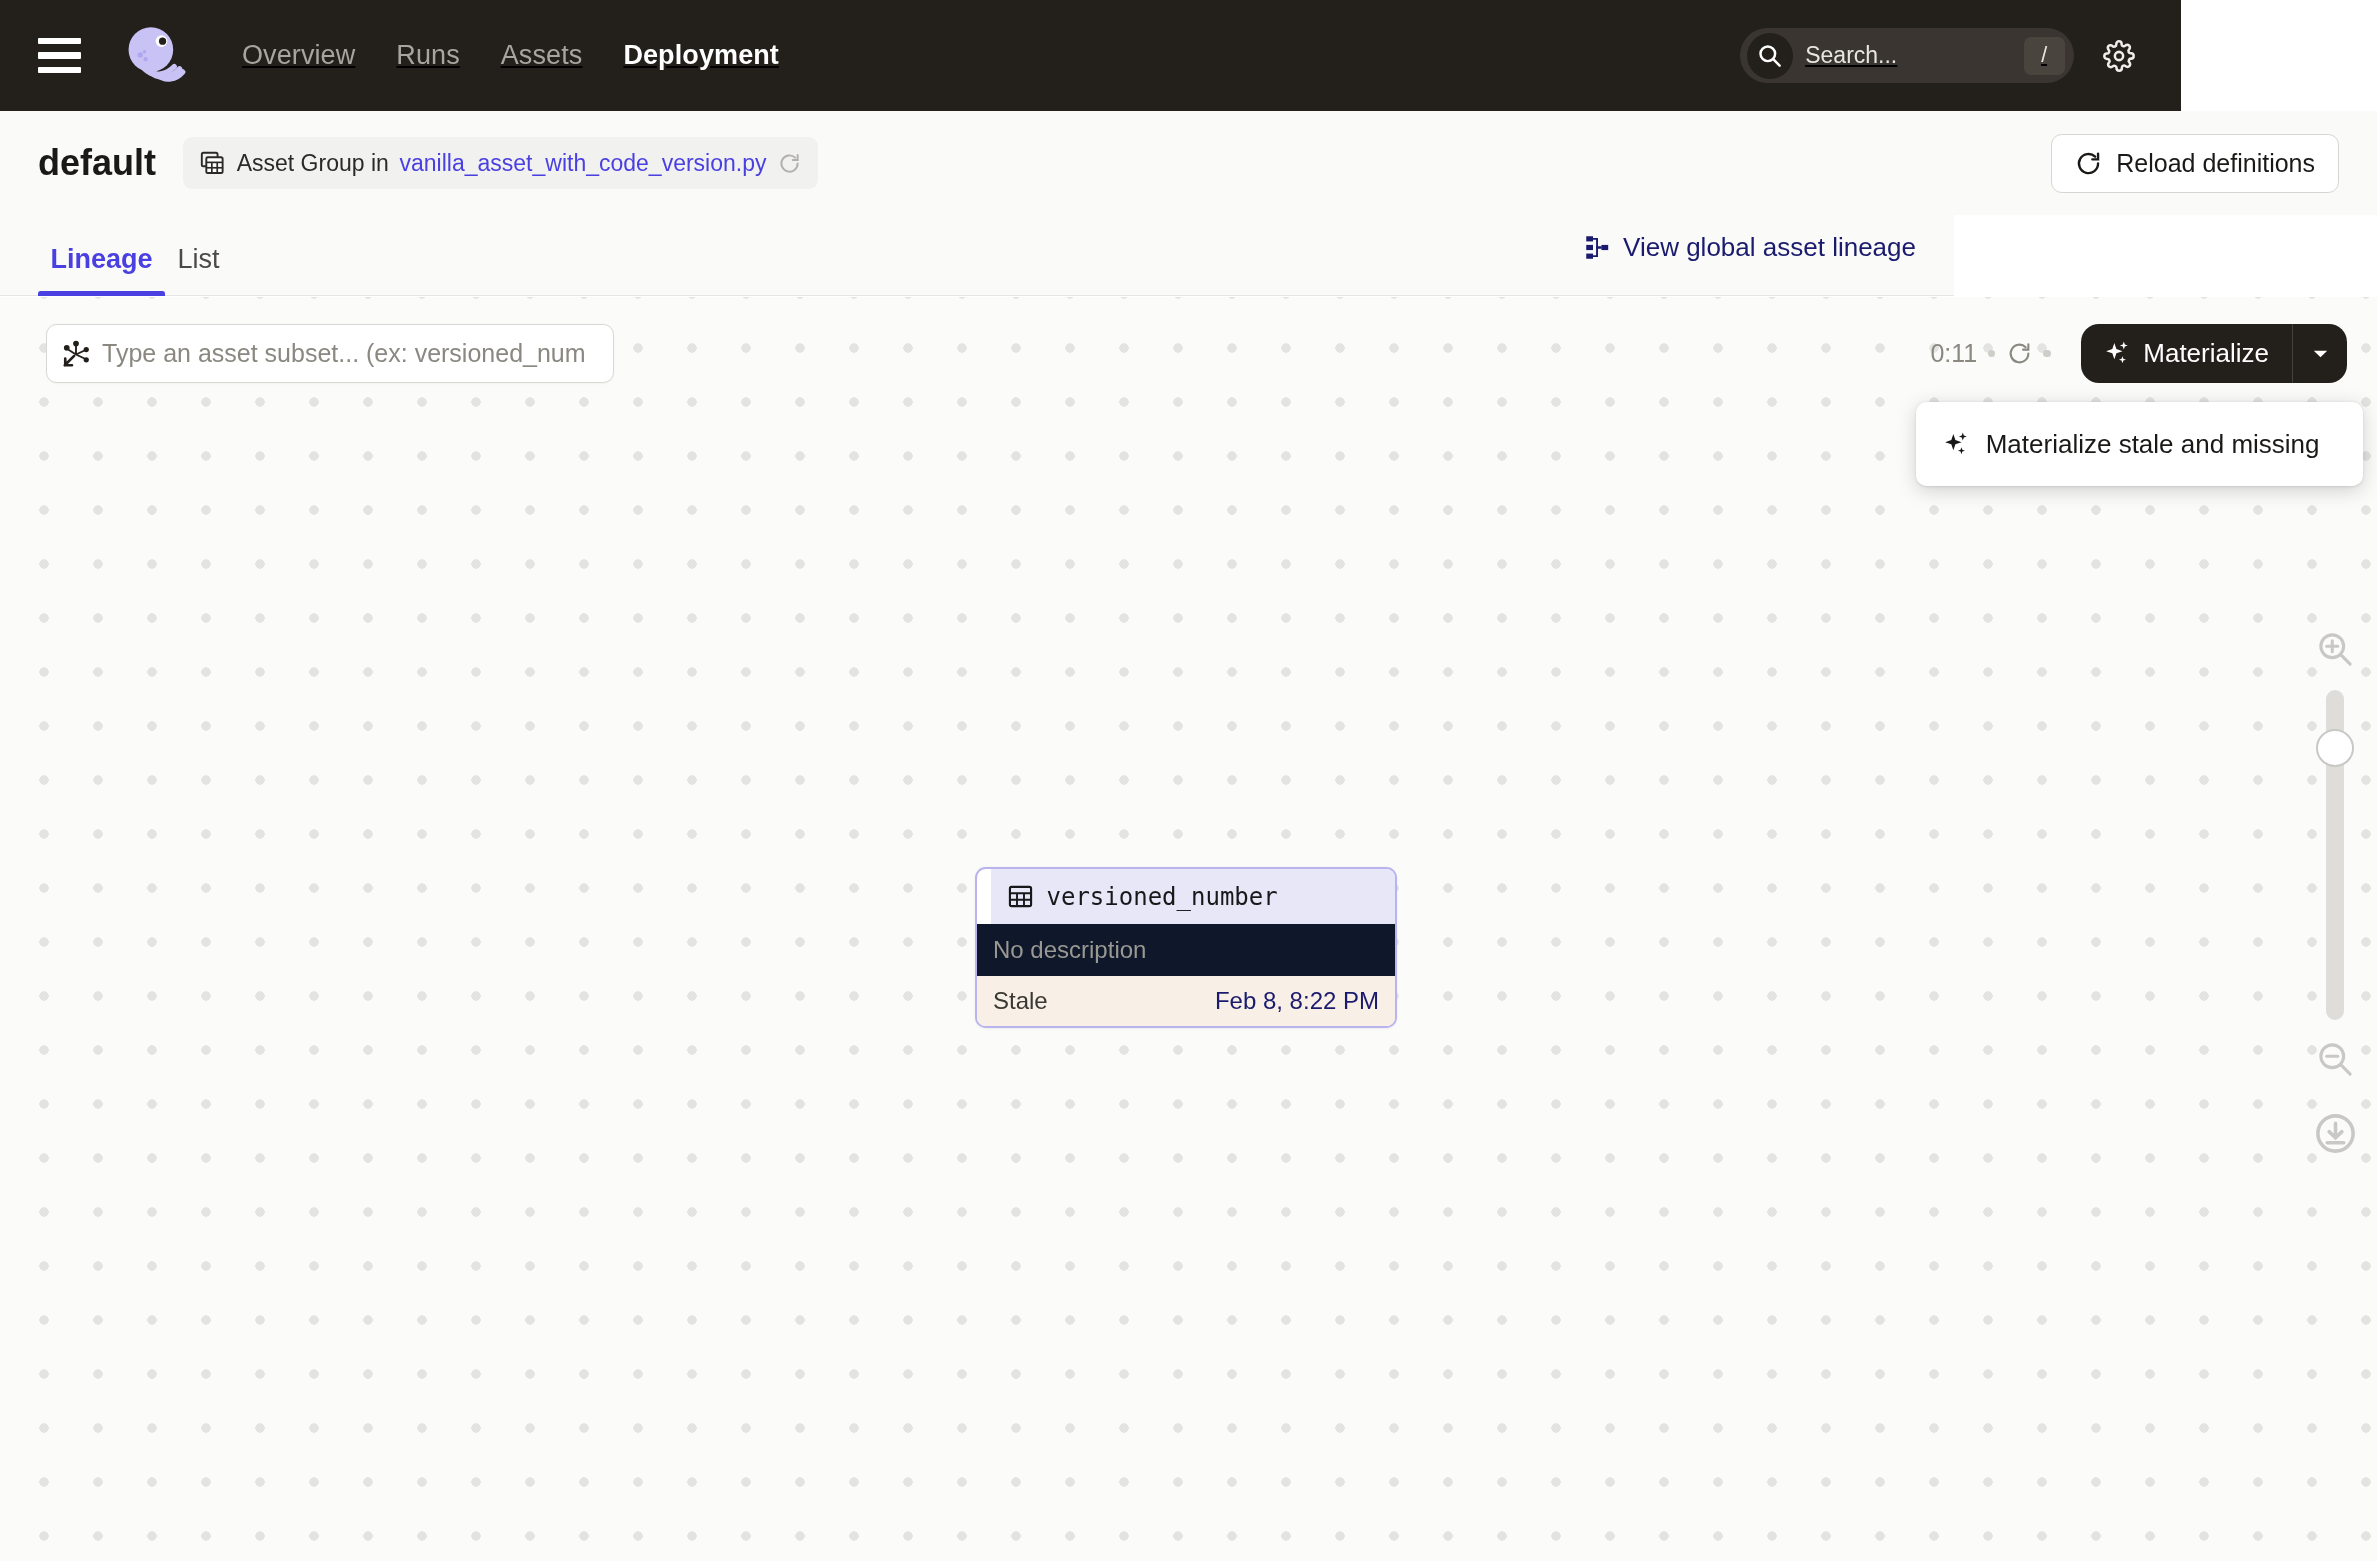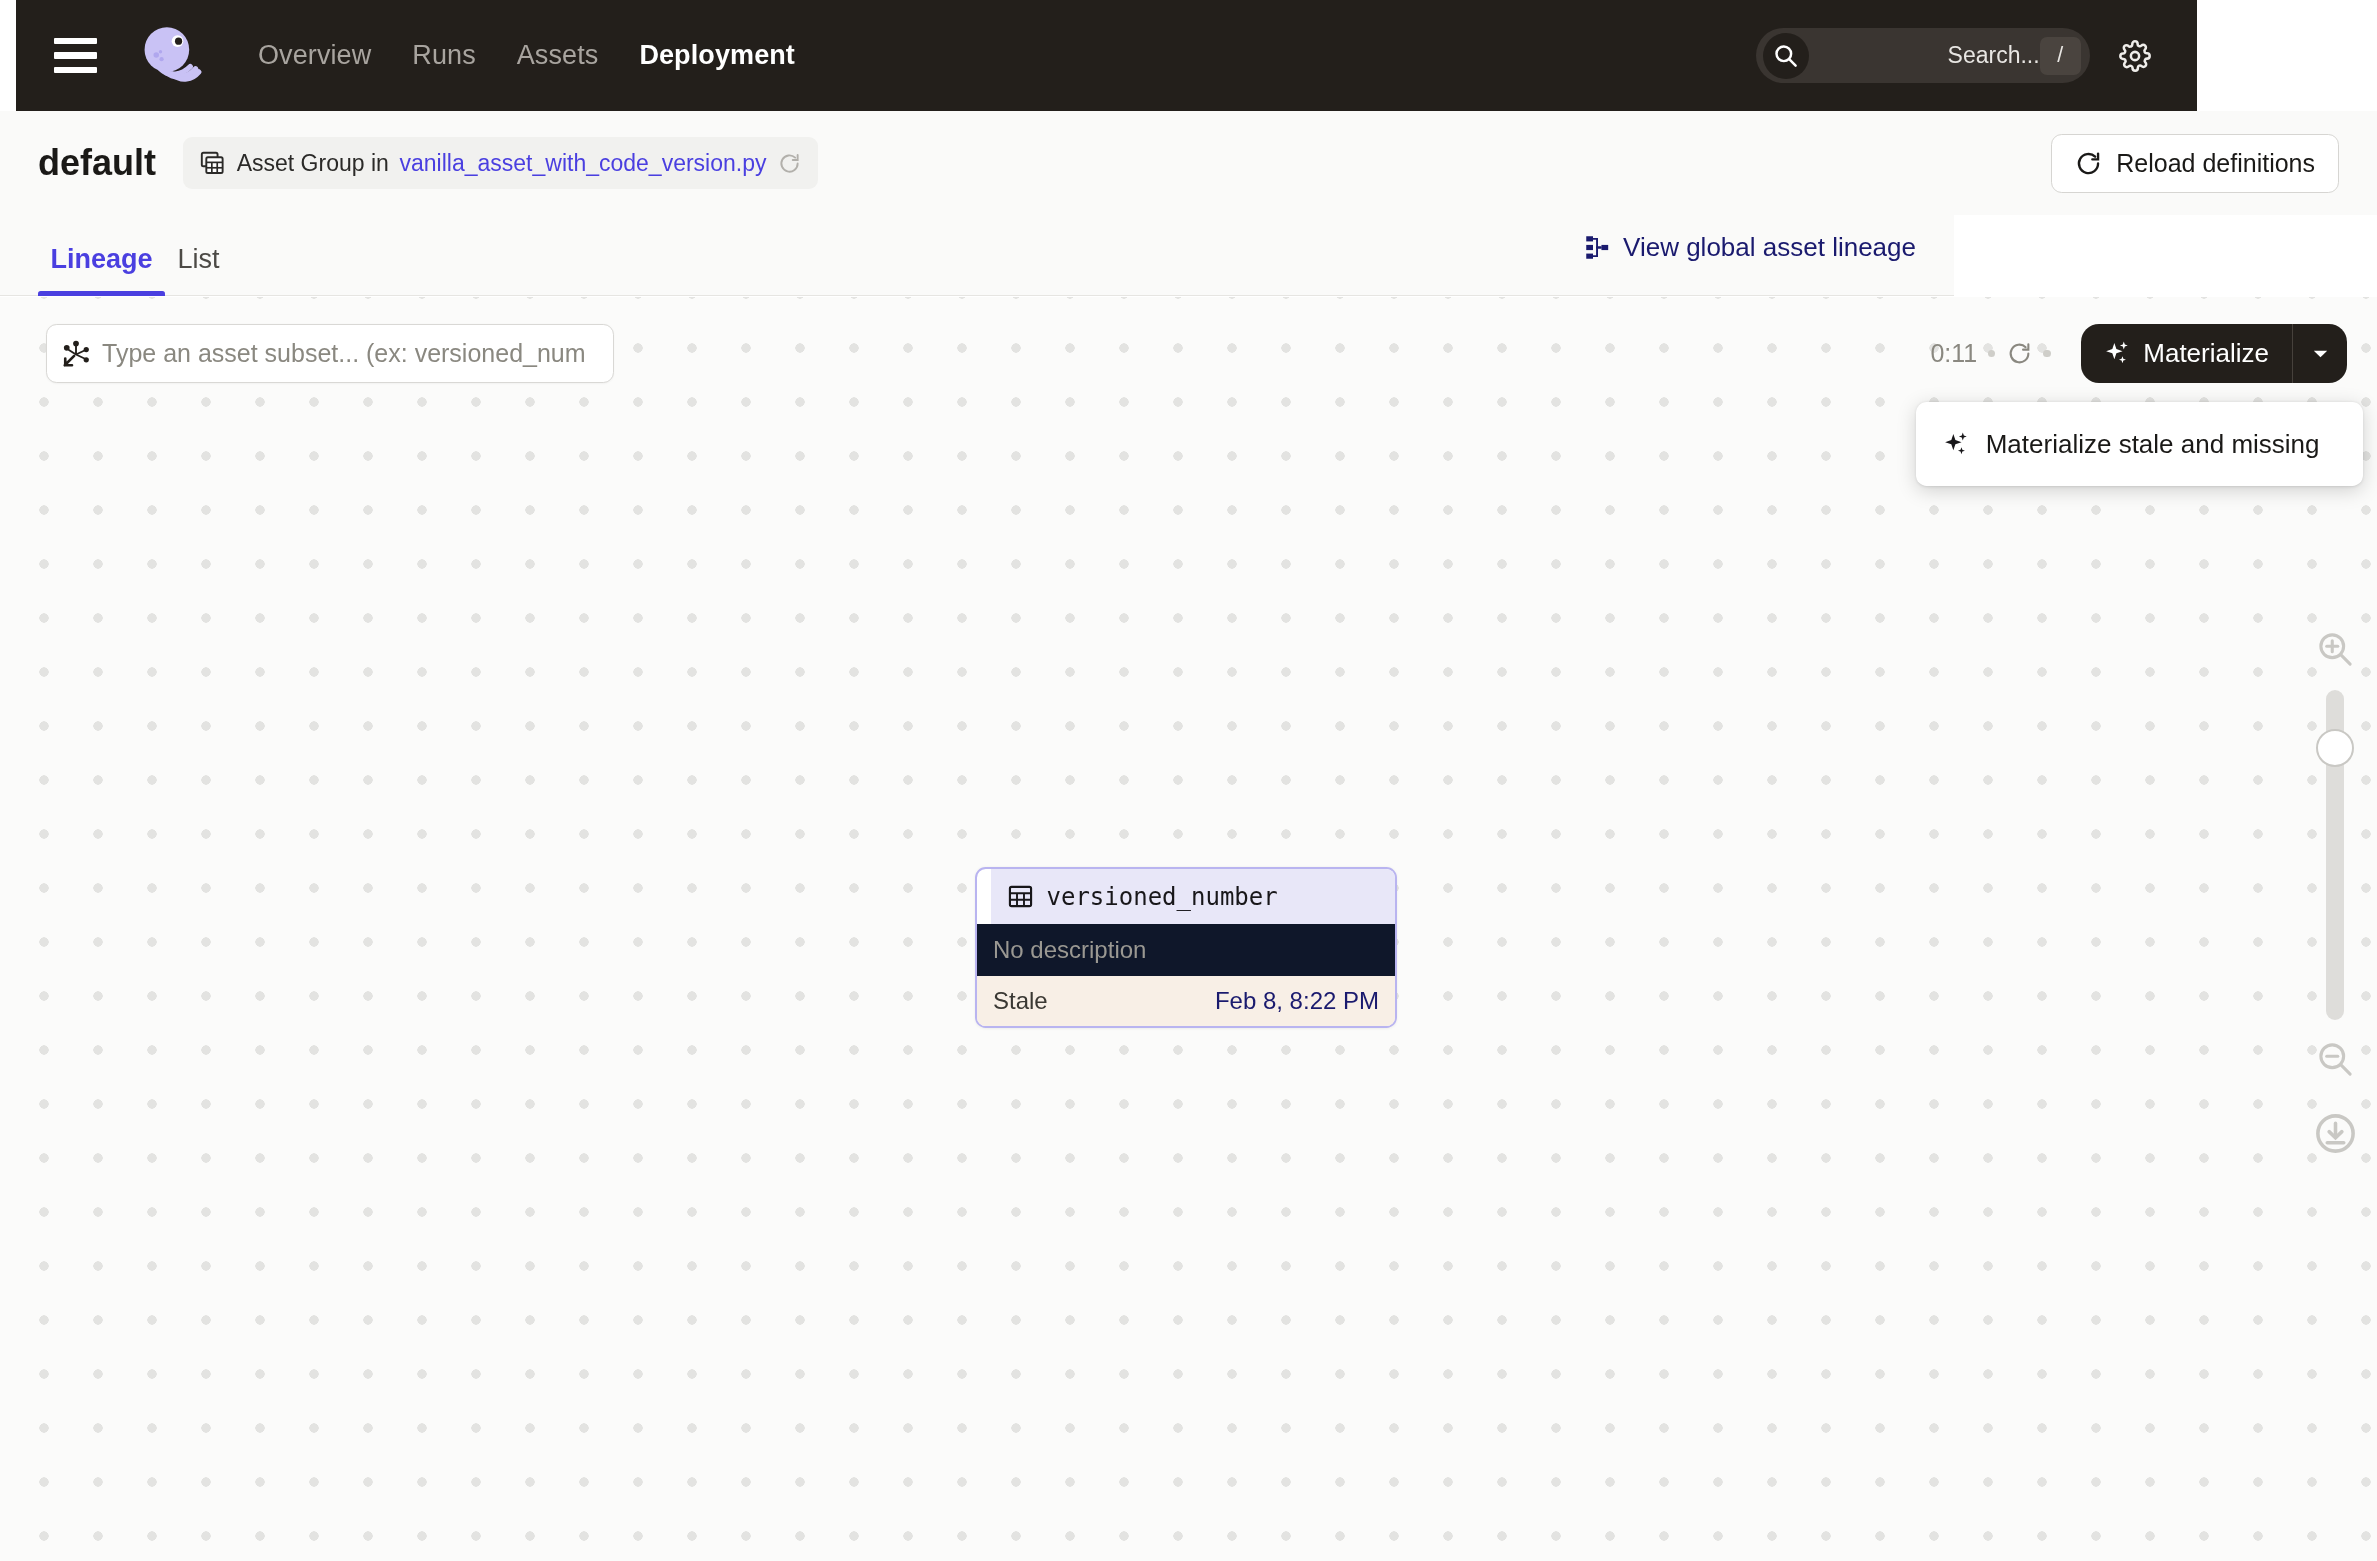--- a/index.html
+++ b/index.html
@@ -6,24 +6,24 @@
   html, body {
     width: 2377px; height: 1561px;
     overflow: hidden;
     background: #fff;
     font-family: "Liberation Sans", sans-serif;
     -webkit-font-smoothing: antialiased;
   }
 
   
   .topnav {
-    position: absolute; top: 0; left: 16px;
+    position: absolute; top: 0; left: 0;
     width: 2181px; height: 111px;
     background: #231F1B;
-    display: flex; align-items: center;
+    display: flex; align-items: center; text-decoration: underline;
   }
   .hamburger {
     margin-left: 38px;
     width: 43px; height: 36px;
     display: flex; flex-direction: column; justify-content: space-between;
     cursor: pointer;
   }
   .hamburger span { display:block; width: 43px; height: 6.3px; background: #fff; border-radius: 0.9px; }
 
   .logo { margin-left: 38px; width: 68px; height: 68px; display:block; }
@@ -42,21 +42,21 @@
   .searchbox {
     width: 334px; height: 55px; border-radius: 28px;
     background: #3A3531; display: flex; align-items: center;
     padding: 0 9px 0 7.1px; cursor: text;
   }
   .search-circle {
     width: 46px; height: 46px; border-radius: 50%;
     background: #231F1B; display:flex; align-items:center; justify-content:center;
     flex: 0 0 auto;
   }
-  .search-ph { flex: 1; color: #E8E6E3; font-size: 23px; margin-left: 12.5px; white-space: nowrap; text-align: right; }
+  .search-ph { flex: 1; color: #E8E6E3; font-size: 23px; margin-left: 12.5px; white-space: nowrap; }
   .slash-key {
     width: 41px; height: 38px; border-radius: 7.1px; background: #4A443F;
     display:flex; align-items:center; justify-content:center;
     color:#E8E6E3; font-size: 21.4px; flex: 0 0 auto;
   }
   .gear-btn { width: 48px; height: 48px; display:flex; align-items:center; justify-content:center; cursor:pointer; }
 
   
   .pagehead {
     position: absolute; top: 111px; left: 0;

